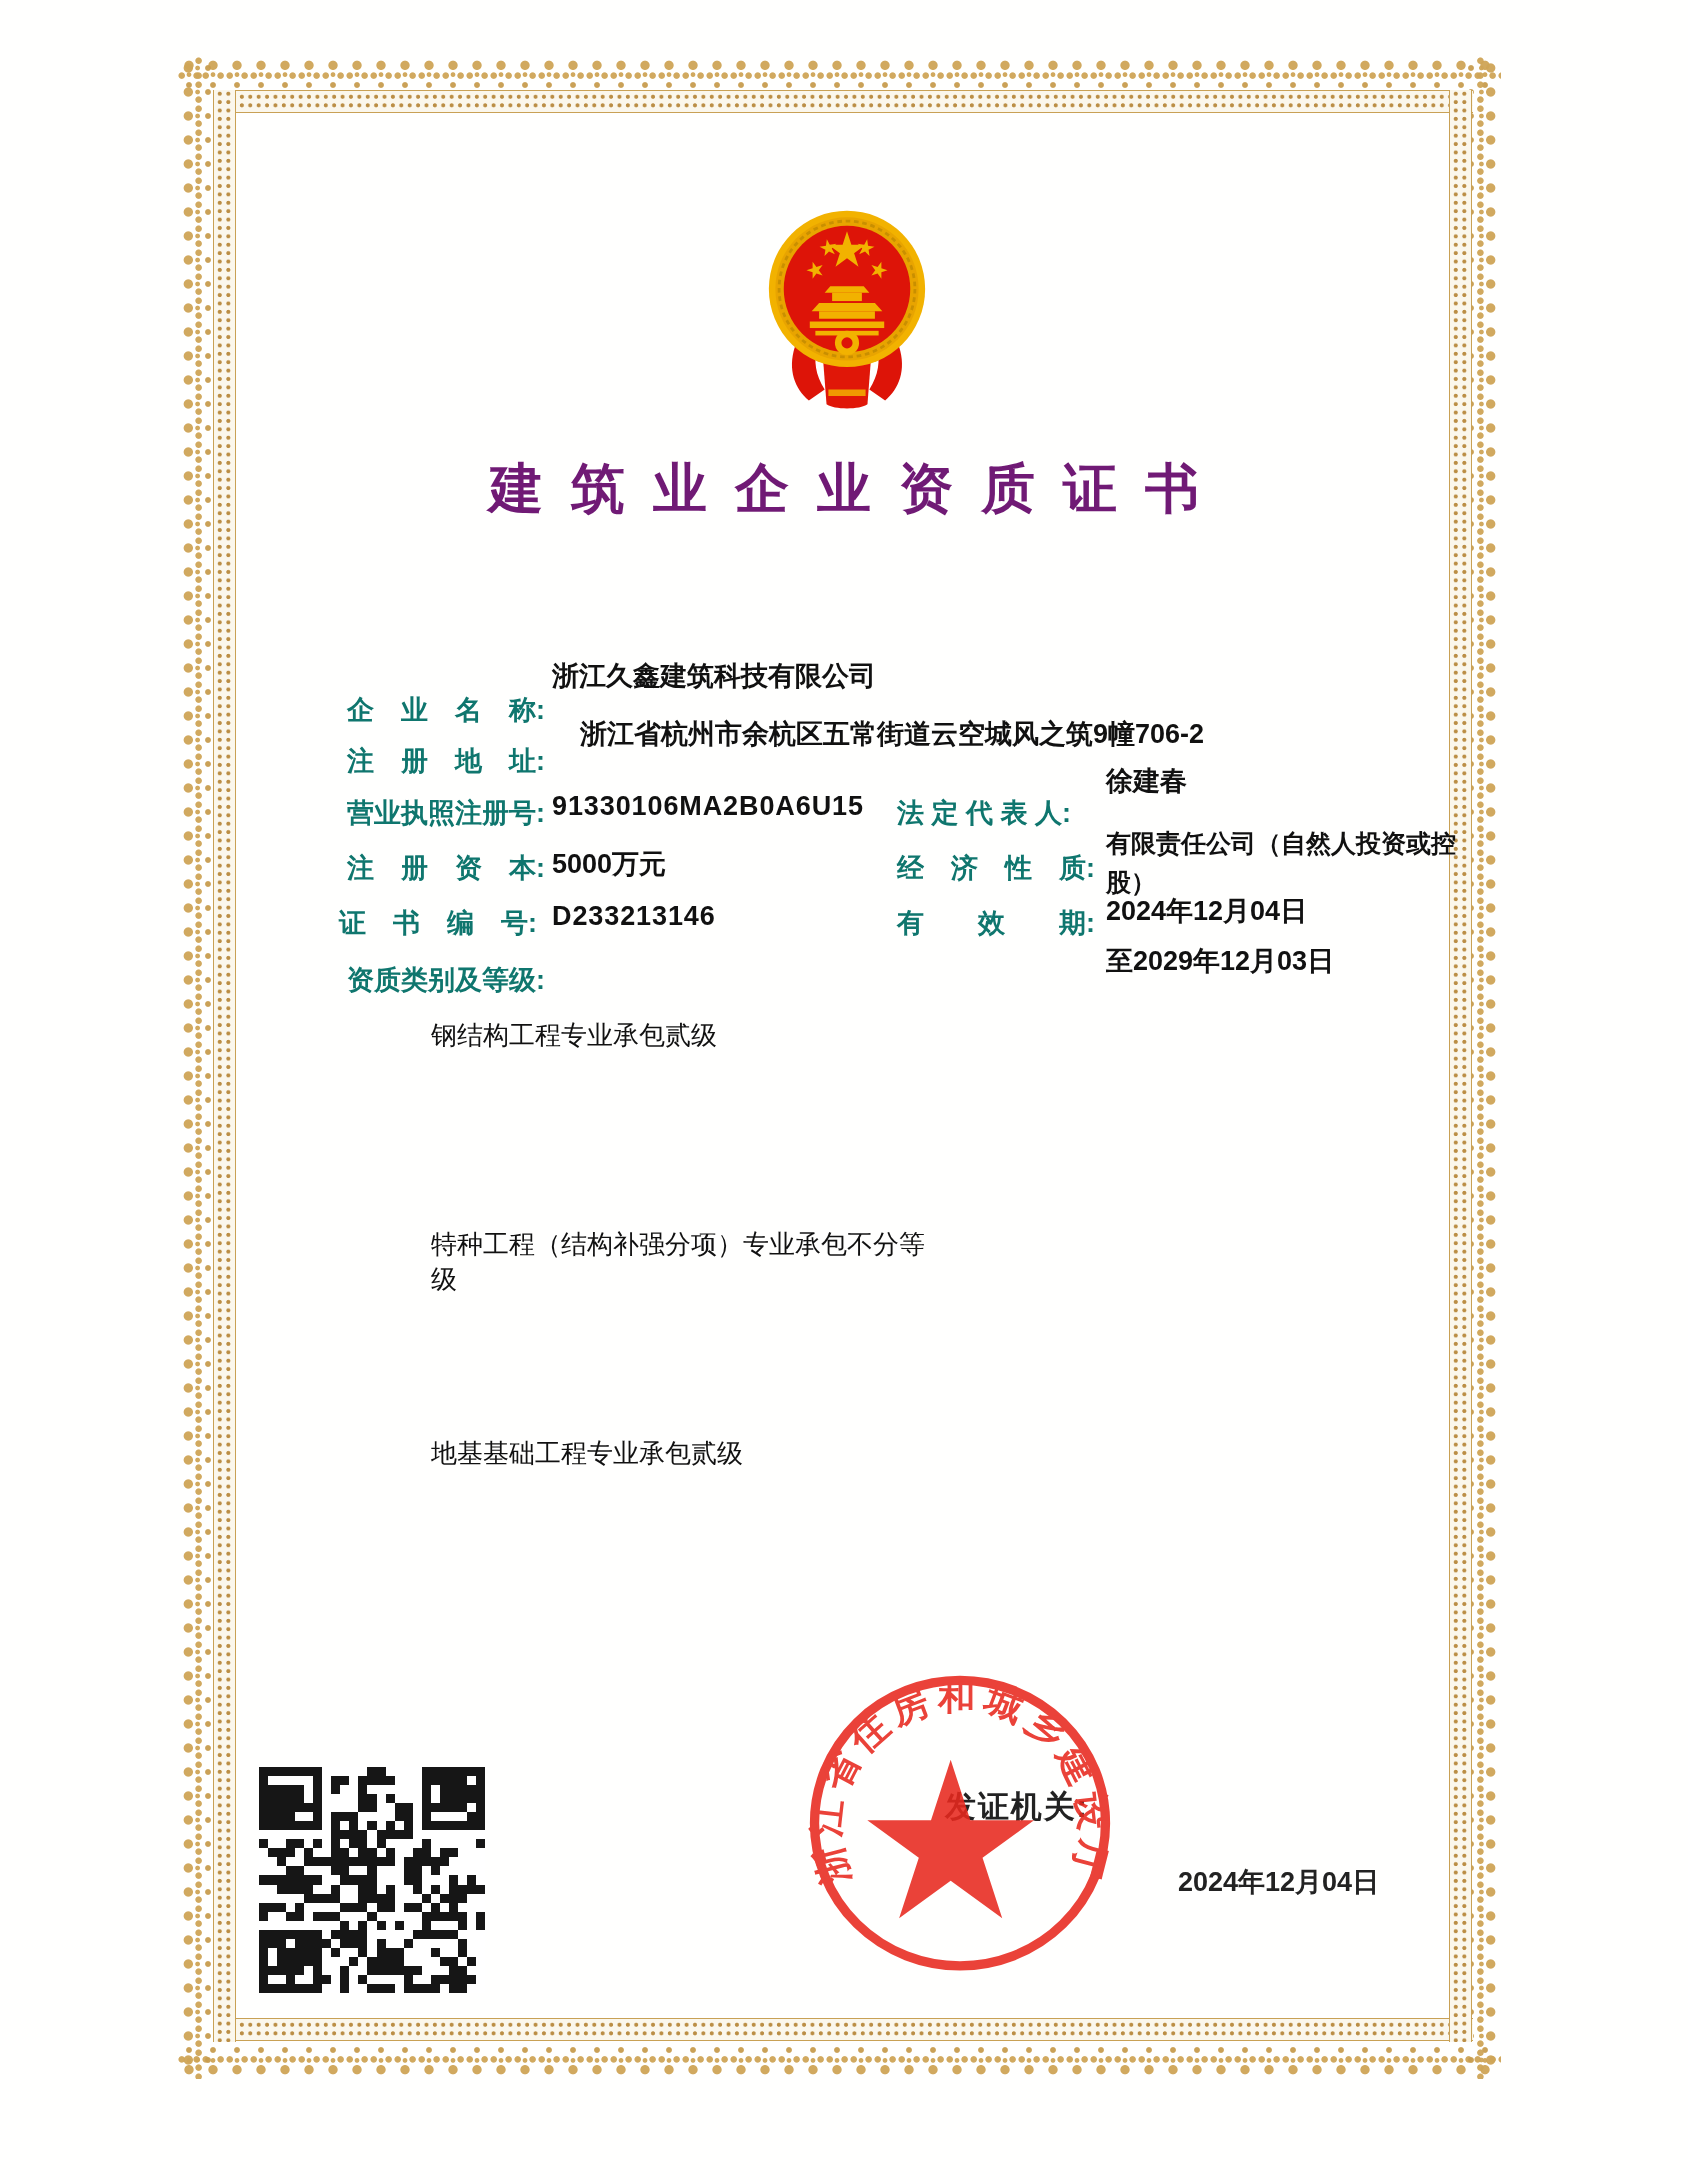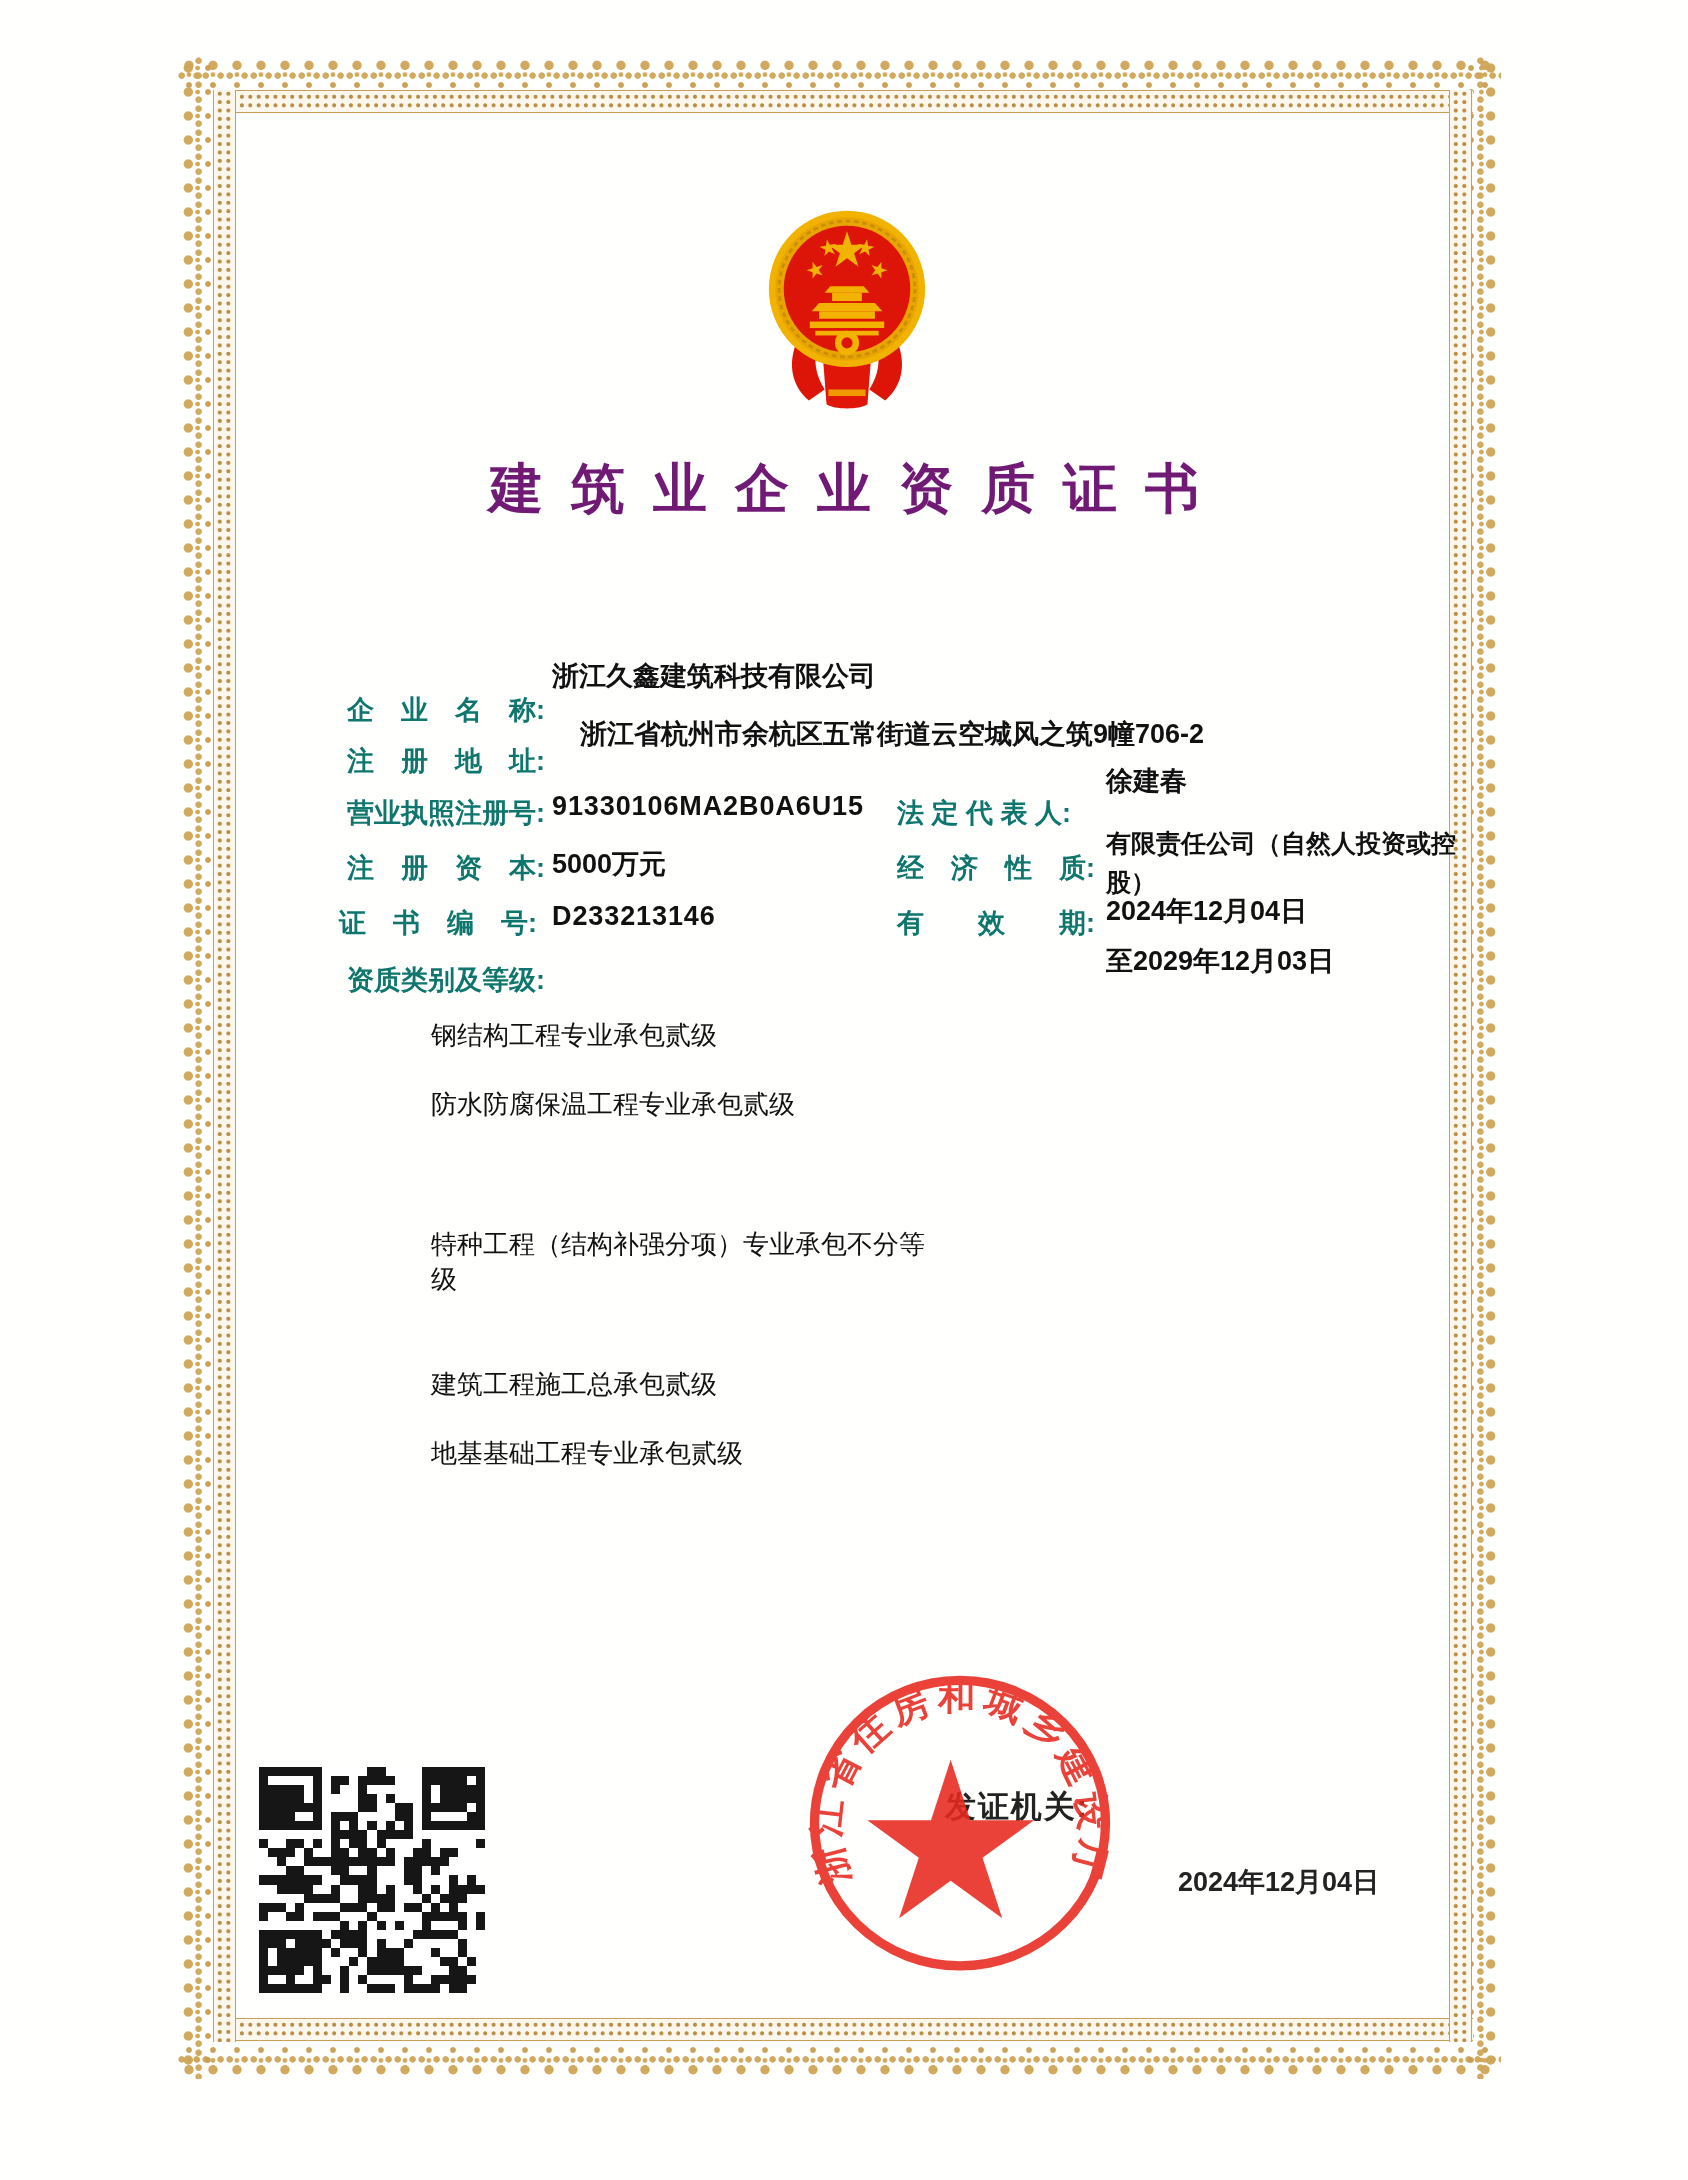--- a/index.html
+++ b/index.html
@@ -170,23 +170,21 @@
   <div class="lbl" id="certno-label">证　书　编　号:</div>
   <div class="val" id="certno-value">D233213146</div>
 
   <div class="lbl" id="validity-label">有　　效　　期:</div>
   <div class="val" id="validity-from">2024年12月04日</div>
   <div class="val" id="validity-to">至2029年12月03日</div>
 
   <div class="lbl" id="section-label">资质类别及等级:</div>
 
   <div class="qual" id="qual-0">钢结构工程专业承包贰级</div>
-  <div class="qual" id="qual-1">防水防腐保温工程专业承包贰级</div>
   <div class="qual" id="qual-3">特种工程（结构补强分项）专业承包不分等级</div>
-  <div class="qual" id="qual-5">建筑工程施工总承包贰级</div>
   <div class="qual" id="qual-6">地基基础工程专业承包贰级</div>
 
   <div id="qr-code" style="grid-template-columns: repeat(25, 1fr); grid-template-rows: repeat(25, 1fr);">
       <div class="on"></div>
       <div class="on"></div>
       <div class="on"></div>
       <div class="on"></div>
       <div class="on"></div>
       <div class="on"></div>
       <div class="on"></div>

